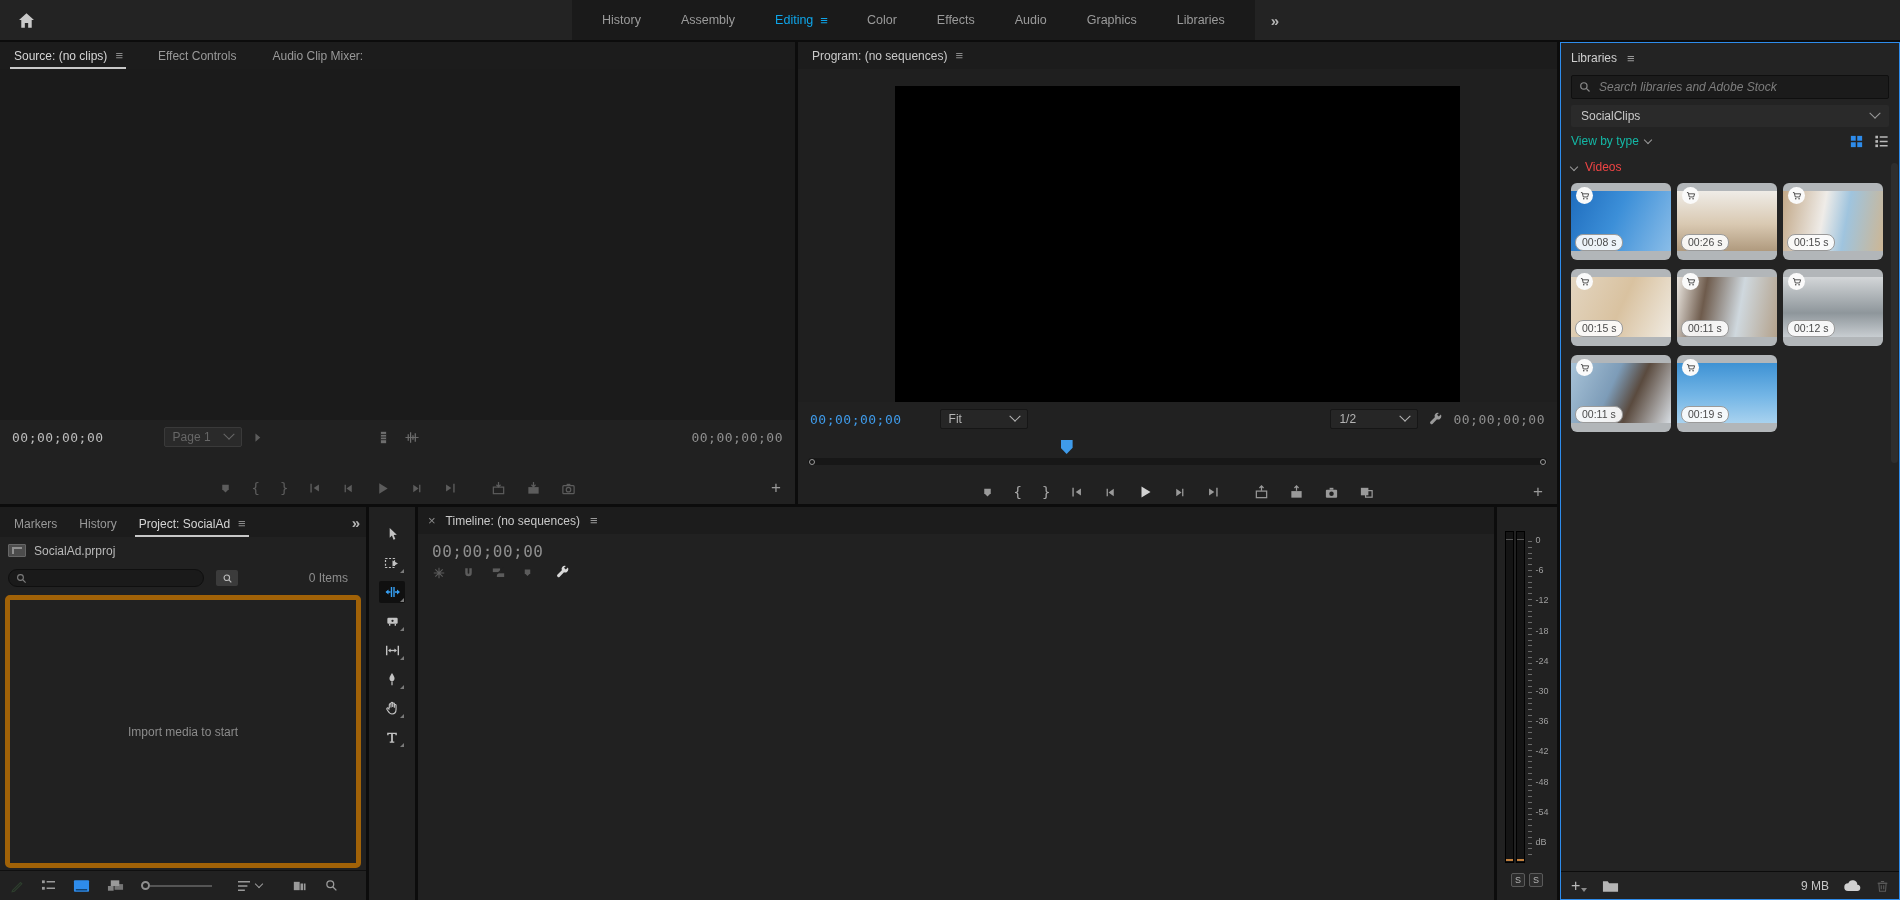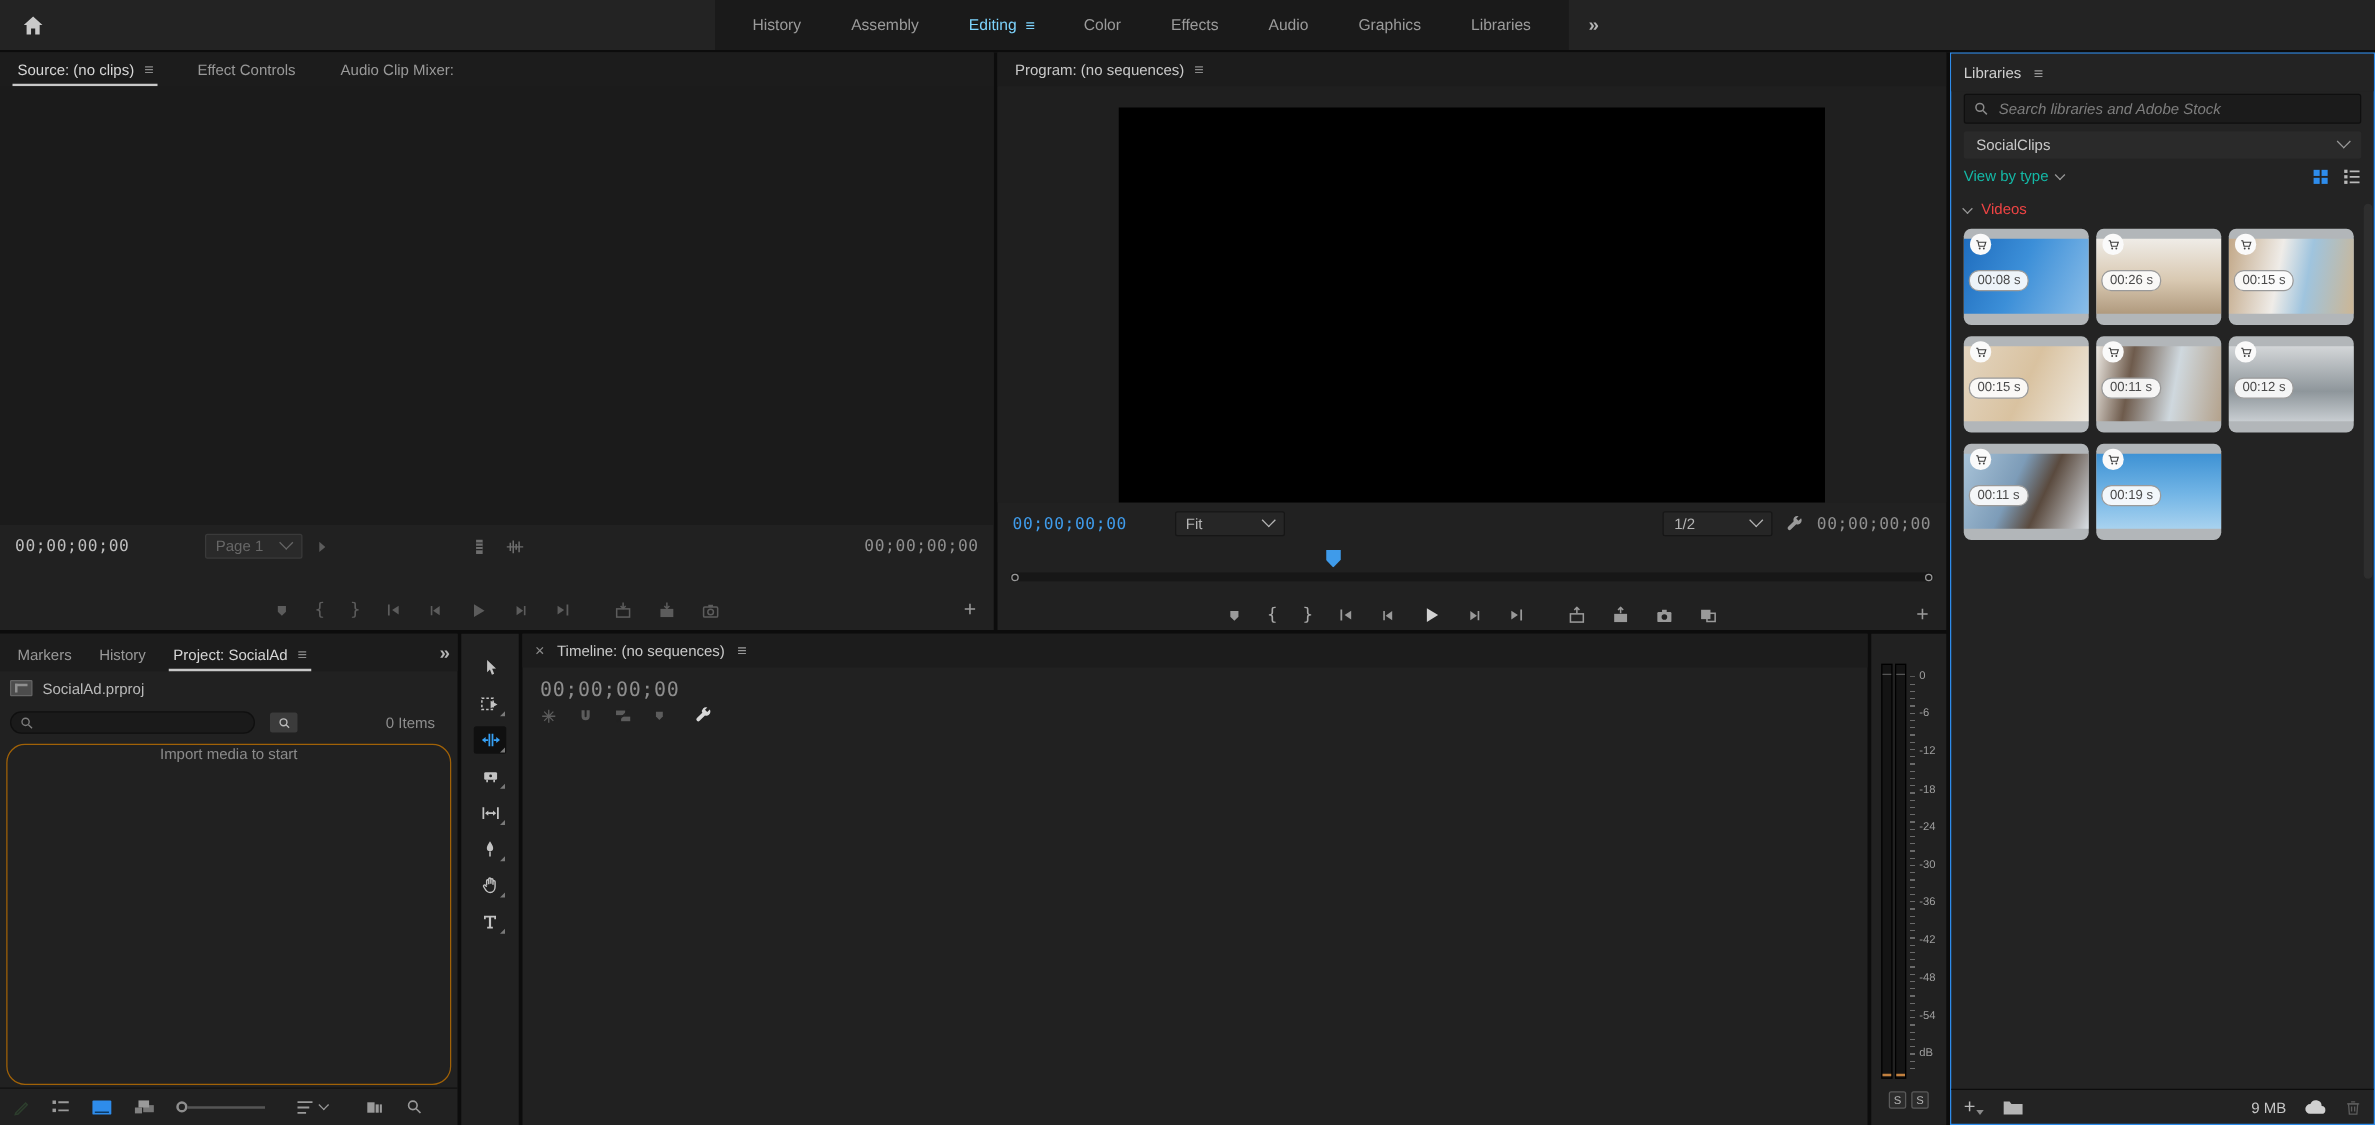--- a/index.html
+++ b/index.html
@@ -5,21 +5,21 @@
   *{box-sizing:border-box;-webkit-user-select:none;user-select:none}
   html,body{margin:0;padding:0}
   body{width:1900px;height:900px;background:#0c0c0c;font-family:"Liberation Sans",sans-serif;color:#c2c2c2;overflow:hidden;font-size:12px}
   .app{width:1900px;height:900px;display:flex;flex-direction:column}
 
   
   .topbar{height:42px;background:#232323;display:flex;align-items:center;flex:0 0 auto;border-bottom:2px solid #0c0c0c}
   .home{width:52px;display:flex;justify-content:center;align-items:center;color:#c9c9c9}
   .wtabs{margin-left:520px;height:100%;display:flex;align-items:stretch;background:#1a1a1a;padding:0 10px}
   .wtab{display:flex;align-items:center;padding:0 20px;color:#9b9b9b;font-size:12.5px;cursor:default;gap:7px}
-  .wtab.active{color:#7dd3fc}
+  .wtab.active{color:#0ea5e9}
   .menu-glyph{font-size:13px;letter-spacing:-1px}
   .overflow{color:#b5b5b5;font-size:15px;font-weight:bold;padding:0 16px}
 
   
   .main{flex:1;display:flex;gap:3px;min-height:0}
   .center{flex:1;display:flex;flex-direction:column;gap:3px;min-width:0}
   .row-top{height:462px;display:flex;gap:3px}
   .row-bottom{flex:1;display:flex;gap:3px;min-height:0}
   .panel{background:#212121;display:flex;flex-direction:column;min-width:0;min-height:0}
   .phead{height:27px;background:#1c1c1c;display:flex;align-items:flex-end;padding:0 10px;font-size:12px;color:#999;flex:0 0 auto}
@@ -58,21 +58,21 @@
   .proj .phead{justify-content:flex-start;padding-right:6px}
   .proj .ptab{margin-right:14px}
   .filerow{height:27px;display:flex;align-items:center;gap:8px;padding:0 8px;color:#b9b9b9}
   .fileicon{width:18px;height:13px;background:#4c4c4c;border:1px solid #666;border-radius:1px;position:relative}
   .fileicon::after{content:"";position:absolute;left:3px;top:2px;width:8px;height:5px;border-left:2px solid #8f8f8f;border-top:2px solid #8f8f8f}
   .searchrow{height:28px;display:flex;align-items:center;gap:12px;padding:0 8px}
   .searchbox{flex:0 0 196px;height:18px;background:#1a1a1a;border:1px solid #0f0f0f;border-radius:9px;display:flex;align-items:center;padding:0 7px;color:#7d7d7d}
   .searchbox input{background:transparent;border:0;outline:0;color:#cfcfcf;width:100%;font-size:11px;font-family:inherit}
   .sqbtn{width:22px;height:16px;background:#3b3b3b;border-radius:2px;display:flex;align-items:center;justify-content:center;color:#bdbdbd}
   .items{margin-left:auto;color:#8e8e8e;padding-right:10px}
-  .binarea{flex:1;margin:3px 5px 2px 5px;border:1px solid #a16207;border-radius:15px;display:flex;align-items:flex-start;justify-content:center;color:#8b8b8b;min-height:0}
+  .binarea{flex:1;margin:3px 5px 2px 5px;border:5px solid #a16207;border-radius:5px;display:flex;align-items:center;justify-content:center;color:#8b8b8b;min-height:0}
   .ptoolbar{height:30px;border-top:1px solid #101010;display:flex;align-items:center;gap:17px;padding:0 10px;flex:0 0 auto}
   .viewbtn{color:#9a9a9a}
   .viewbtn.active{color:#fff}
   .viewbtn.active .vbg{fill:#2e8ceb}
   .zslider{display:flex;align-items:center;gap:0}
   .zknob{width:9px;height:9px;border:2px solid #8e8e8e;border-radius:50%}
   .ztrack{width:62px;height:2px;background:#555}
 
   
   .tools{width:46px;flex:0 0 auto;background:#212121;display:flex;flex-direction:column;align-items:center;padding-top:16px;gap:7px}
@@ -111,21 +111,21 @@
   .libselect{margin:0 10px;height:22px;display:flex;align-items:center;background:#2a2a2a;border-radius:2px;padding:0 10px;color:#c9c9c9}
   .libselect .chev{margin-left:auto;color:#9a9a9a}
   .viewbyrow{height:28px;display:flex;align-items:center;padding:0 10px;color:#14b8a6;gap:6px}
   .viewbyrow .right{margin-left:auto;display:flex;gap:10px;align-items:center}
   .chev-sm{width:6px;height:6px;border-right:1.4px solid #9a9a9a;border-bottom:1.4px solid #9a9a9a;transform:rotate(45deg);margin-top:-3px}
   .sectionrow{height:24px;display:flex;align-items:center;gap:8px;padding:0 10px;color:#ef4444}
   .vgrid{display:grid;grid-template-columns:repeat(3,100px);gap:9px 6px;padding:4px 10px}
   .vcard{height:77px;border-radius:6px;background:#b2b6b9;position:relative;overflow:hidden}
   .vimg{position:absolute;left:0;right:0;top:8px;bottom:9px}
   .cartbadge{position:absolute;top:4px;left:5px;width:17px;height:17px;border-radius:50%;background:#fafafa;display:flex;align-items:center;justify-content:center;color:#3c3c3c}
-  .durpill{position:absolute;left:4px;bottom:27px;background:rgba(252,252,252,.93);border:1px solid #9a9a9a;border-radius:8px;padding:0 6px;font-size:10.5px;color:#4a4a4a;line-height:15px}
+  .durpill{position:absolute;left:4px;bottom:9px;background:rgba(252,252,252,.93);border:1px solid #9a9a9a;border-radius:8px;padding:0 6px;font-size:10.5px;color:#4a4a4a;line-height:15px}
   .libspacer{flex:1}
   .libfoot{height:28px;border-top:1px solid #0c0c0c;display:flex;align-items:center;gap:14px;padding:0 10px;flex:0 0 auto}
   .libfoot .plus{font-size:16px;color:#b9b9b9;position:relative}
   .libfoot .plus::after{content:"";position:absolute;right:-7px;bottom:3px;border-left:3.5px solid transparent;border-right:3.5px solid transparent;border-top:4px solid #8a8a8a}
   .storage{margin-left:auto;color:#c6c6c6}
   .scrolltrack{position:absolute;right:1px;top:120px;width:7px;height:300px;background:#2e2e2e;border-radius:4px}
 </style>
 </head>
 <body>
 

